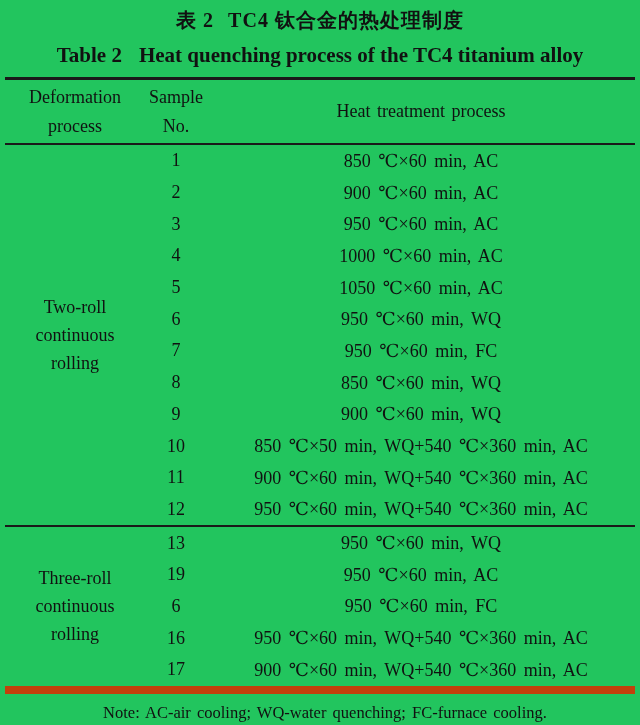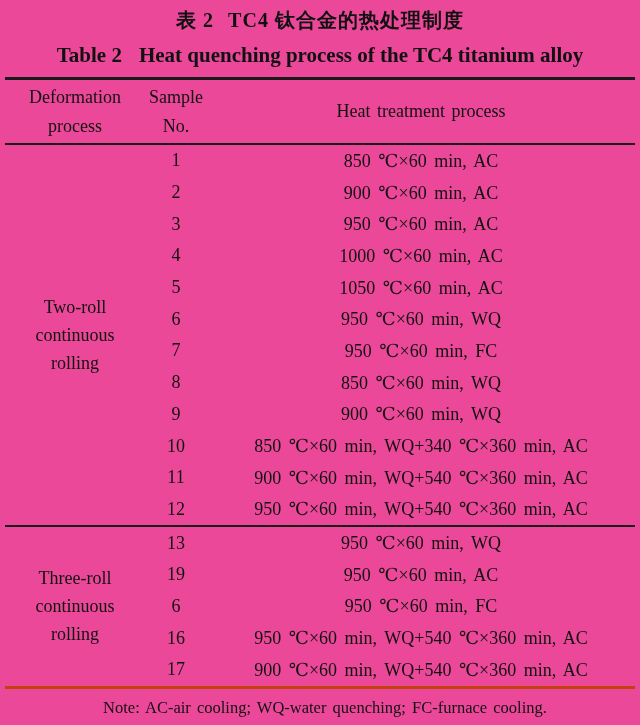--- a/index.html
+++ b/index.html
@@ -1,20 +1,20 @@
 <!DOCTYPE html>
 <html><head>
 <meta charset="utf-8">
 <style>
   html, body { margin: 0; padding: 0; background: #ffffff; }
   .page {
     position: relative;
     width: 640px;
     height: 725px;
-    background: #ec4899;
+    background: #22c55e;
     color: #111;
     font-family: "Liberation Serif", "DejaVu Serif", serif;
     overflow: hidden;
   }
   .title-zh {
     margin: 7px 0 0 0;
     text-align: center;
     font-size: 20px;
     font-weight: bold;
     letter-spacing: 1px;
@@ -25,21 +25,21 @@
     text-align: center;
     font-size: 21px;
     font-weight: bold;
   }
   .title-en .t-label { margin-right: 17px; }
   table.ht {
     width: 630px;
     margin: 0 auto;
     border-collapse: collapse;
     border-top: 3px solid #1a1a1a;
-    border-bottom: 3px solid #c2410c;
+    border-bottom: 8px solid #c2410c;
     table-layout: fixed;
   }
   col.c-def { width: 140px; }
   col.c-no  { width: 62px; }
   col.c-proc{ width: 428px; }
   thead th {
     height: 63px;
     font-weight: normal;
     font-size: 18px;
     text-align: center;
@@ -130,21 +130,21 @@
       <tr>
         <td>8</td>
         <td>850 ℃×60 min, WQ</td>
       </tr>
       <tr>
         <td>9</td>
         <td>900 ℃×60 min, WQ</td>
       </tr>
       <tr>
         <td>10</td>
-        <td>850 ℃×60 min, WQ+340 ℃×360 min, AC</td>
+        <td>850 ℃×50 min, WQ+540 ℃×360 min, AC</td>
       </tr>
       <tr>
         <td>11</td>
         <td>900 ℃×60 min, WQ+540 ℃×360 min, AC</td>
       </tr>
       <tr>
         <td>12</td>
         <td>950 ℃×60 min, WQ+540 ℃×360 min, AC</td>
       </tr>
     </tbody>

